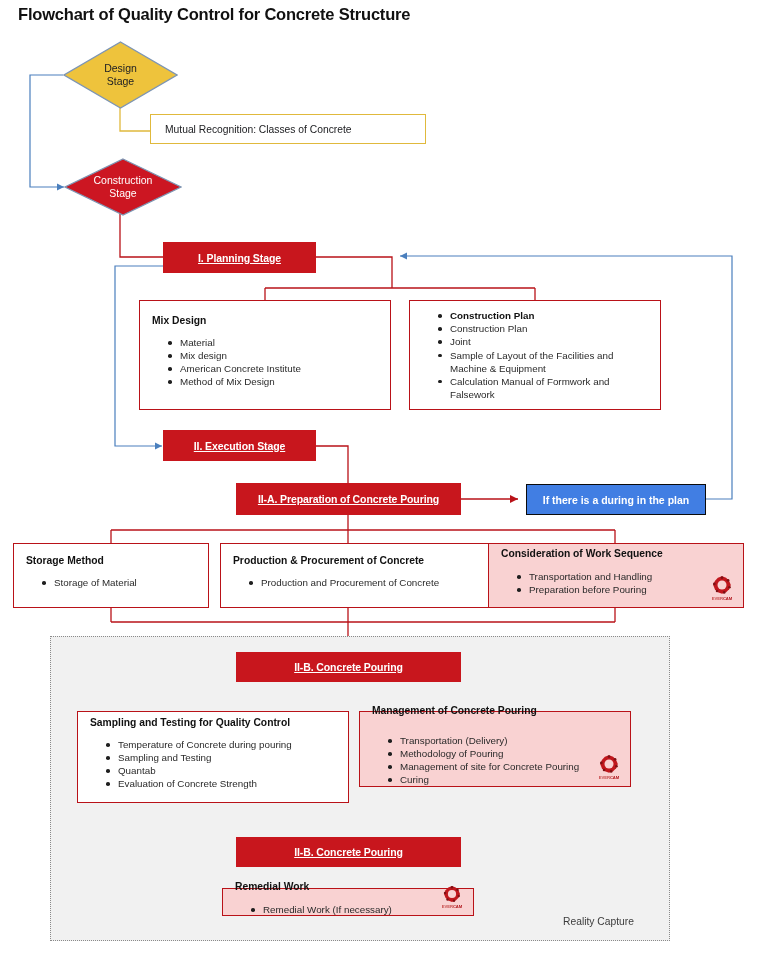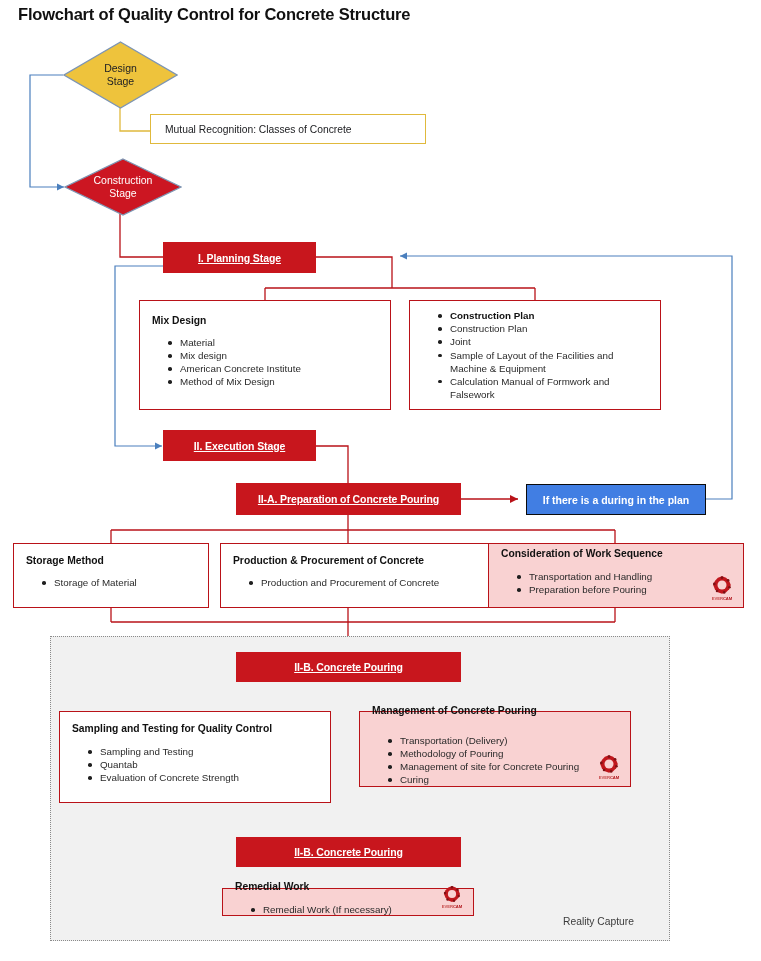--- a/index.html
+++ b/index.html
@@ -353,23 +353,24 @@
   </div>
 
   <div class="node group-dotted" style="left:50px; top:636px; width:620px; height:305px;"></div>
 
   <div class="node group-caption" style="left:563px; top:916px;">Reality Capture</div>
 
   <div class="node redbar" style="left:236px; top:652px; width:225px; height:30px;">
     <span>II-B. Concrete Pouring</span>
   </div>
 
-  <div class="node cbox" style="left:59px; top:711px; width:272px; height:92px;">
+  <div class="node cbox" style="left:77px; top:711px; width:272px; height:92px;">
     <div class="ctitle">Sampling and Testing for Quality Control</div>
     <ul>
+      <li>Temperature of Concrete during pouring</li>
       <li>Sampling and Testing</li>
       <li>Quantab</li>
       <li>Evaluation of Concrete Strength</li>
     </ul>
   </div>
 
   <div class="node cbox pink" style="left:359px; top:711px; width:272px; height:76px;gap:8px;">
     <div class="ctitle">Management of Concrete Pouring</div>
     <ul>
       <li>Transportation (Delivery)</li>

